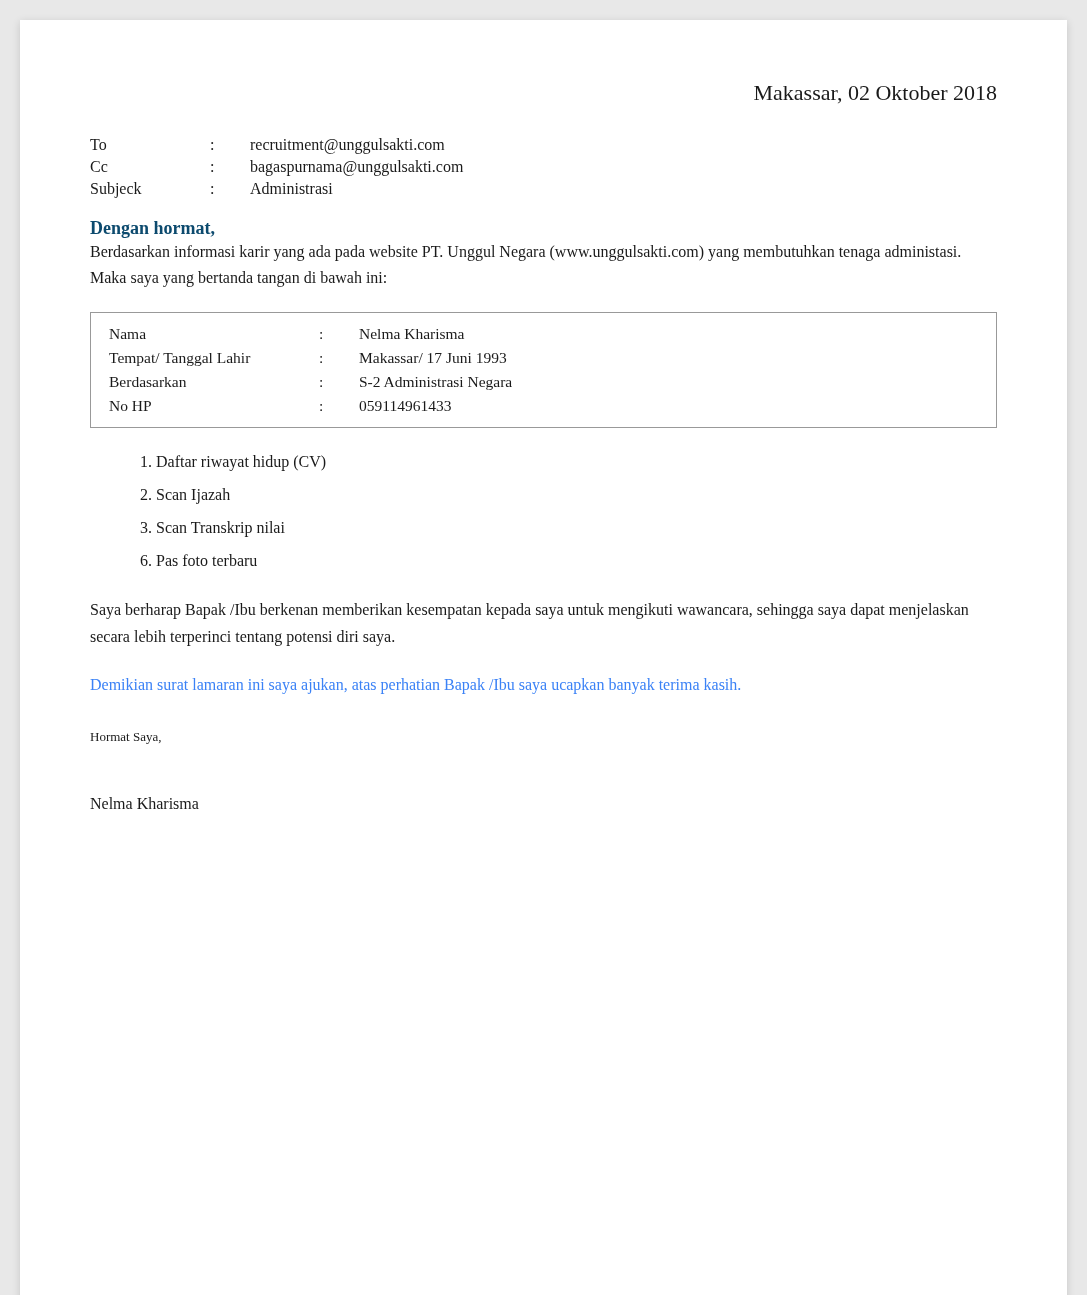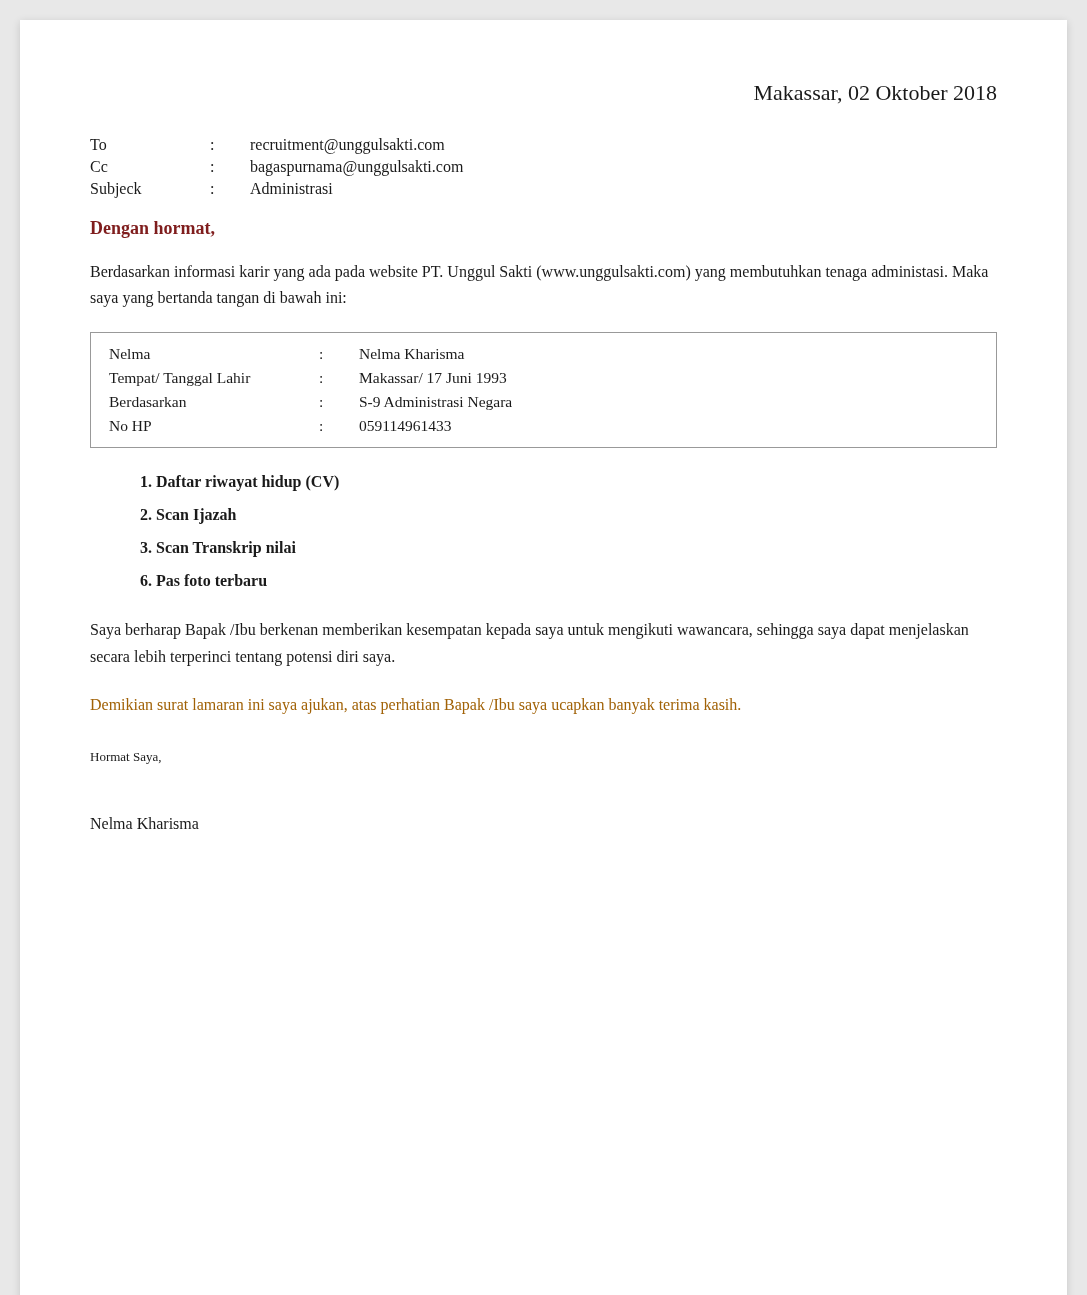--- a/index.html
+++ b/index.html
@@ -57,22 +57,21 @@
     }
 
     .header-value {
       font-size: 16px;
     }
 
     .greeting {
       font-size: 18px;
       font-weight: bold;
       margin-top: 18px;
-      margin-bottom: 20px;
-      color: #7f1d1d;
+      color: #0c4a6e;
       font-family: Liberation Serif, serif;
     }
 
     .intro-paragraph {
       font-size: 16px;
       line-height: 1.6;
       margin-bottom: 22px;
       color: #1a1a1a;
     }
 
@@ -125,35 +124,34 @@
       margin-bottom: 22px;
       padding-left: 50px;
     }
 
     .list-item {
       font-size: 16px;
       line-height: 1.8;
       color: #1a1a1a;
       list-style: none;
       margin-bottom: 4px;
-      font-weight: bold;
     }
 
     .closing-paragraph {
       font-size: 16px;
       line-height: 1.65;
       margin-bottom: 22px;
       color: #1a1a1a;
     }
 
     .final-paragraph {
       font-size: 16px;
       line-height: 1.65;
       margin-bottom: 30px;
-      color: #a16207;
+      color: #3b82f6;
     }
 
     .salutation {
       font-size: 13px;
       margin-bottom: 50px;
       color: #1a1a1a;
     }
 
     .sender-name {
       font-size: 16px;
@@ -180,37 +178,37 @@
     </div>
     <div class="header-row">
       <span class="header-label">Subjeck</span>
       <span class="header-colon">:</span>
       <span class="header-value">Administrasi</span>
     </div>
   </div>
 
   <div class="greeting">Dengan hormat,</div>
 
-  <div class="intro-paragraph">Berdasarkan informasi karir yang ada pada website PT. Unggul Sakti (www.unggulsakti.com) yang membutuhkan tenaga administasi. Maka saya yang bertanda tangan di bawah ini:</div>
+  <div class="intro-paragraph">Berdasarkan informasi karir yang ada pada website PT. Unggul Negara (www.unggulsakti.com) yang membutuhkan tenaga administasi. Maka saya yang bertanda tangan di bawah ini:</div>
 
   <div class="info-table">
     <div class="info-row">
-      <span class="info-label">Nelma</span>
+      <span class="info-label">Nama</span>
       <span class="info-colon">:</span>
       <span class="info-value">Nelma Kharisma</span>
     </div>
     <div class="info-row">
       <span class="info-label">Tempat/ Tanggal Lahir</span>
       <span class="info-colon">:</span>
       <span class="info-value">Makassar/ 17 Juni 1993</span>
     </div>
     <div class="info-row">
       <span class="info-label">Berdasarkan</span>
       <span class="info-colon">:</span>
-      <span class="info-value">S-9 Administrasi Negara</span>
+      <span class="info-value">S-2 Administrasi Negara</span>
     </div>
     <div class="info-row">
       <span class="info-label">No HP</span>
       <span class="info-colon">:</span>
       <span class="info-value">059114961433</span>
     </div>
   </div>
 
 
   <ol class="list-section">

